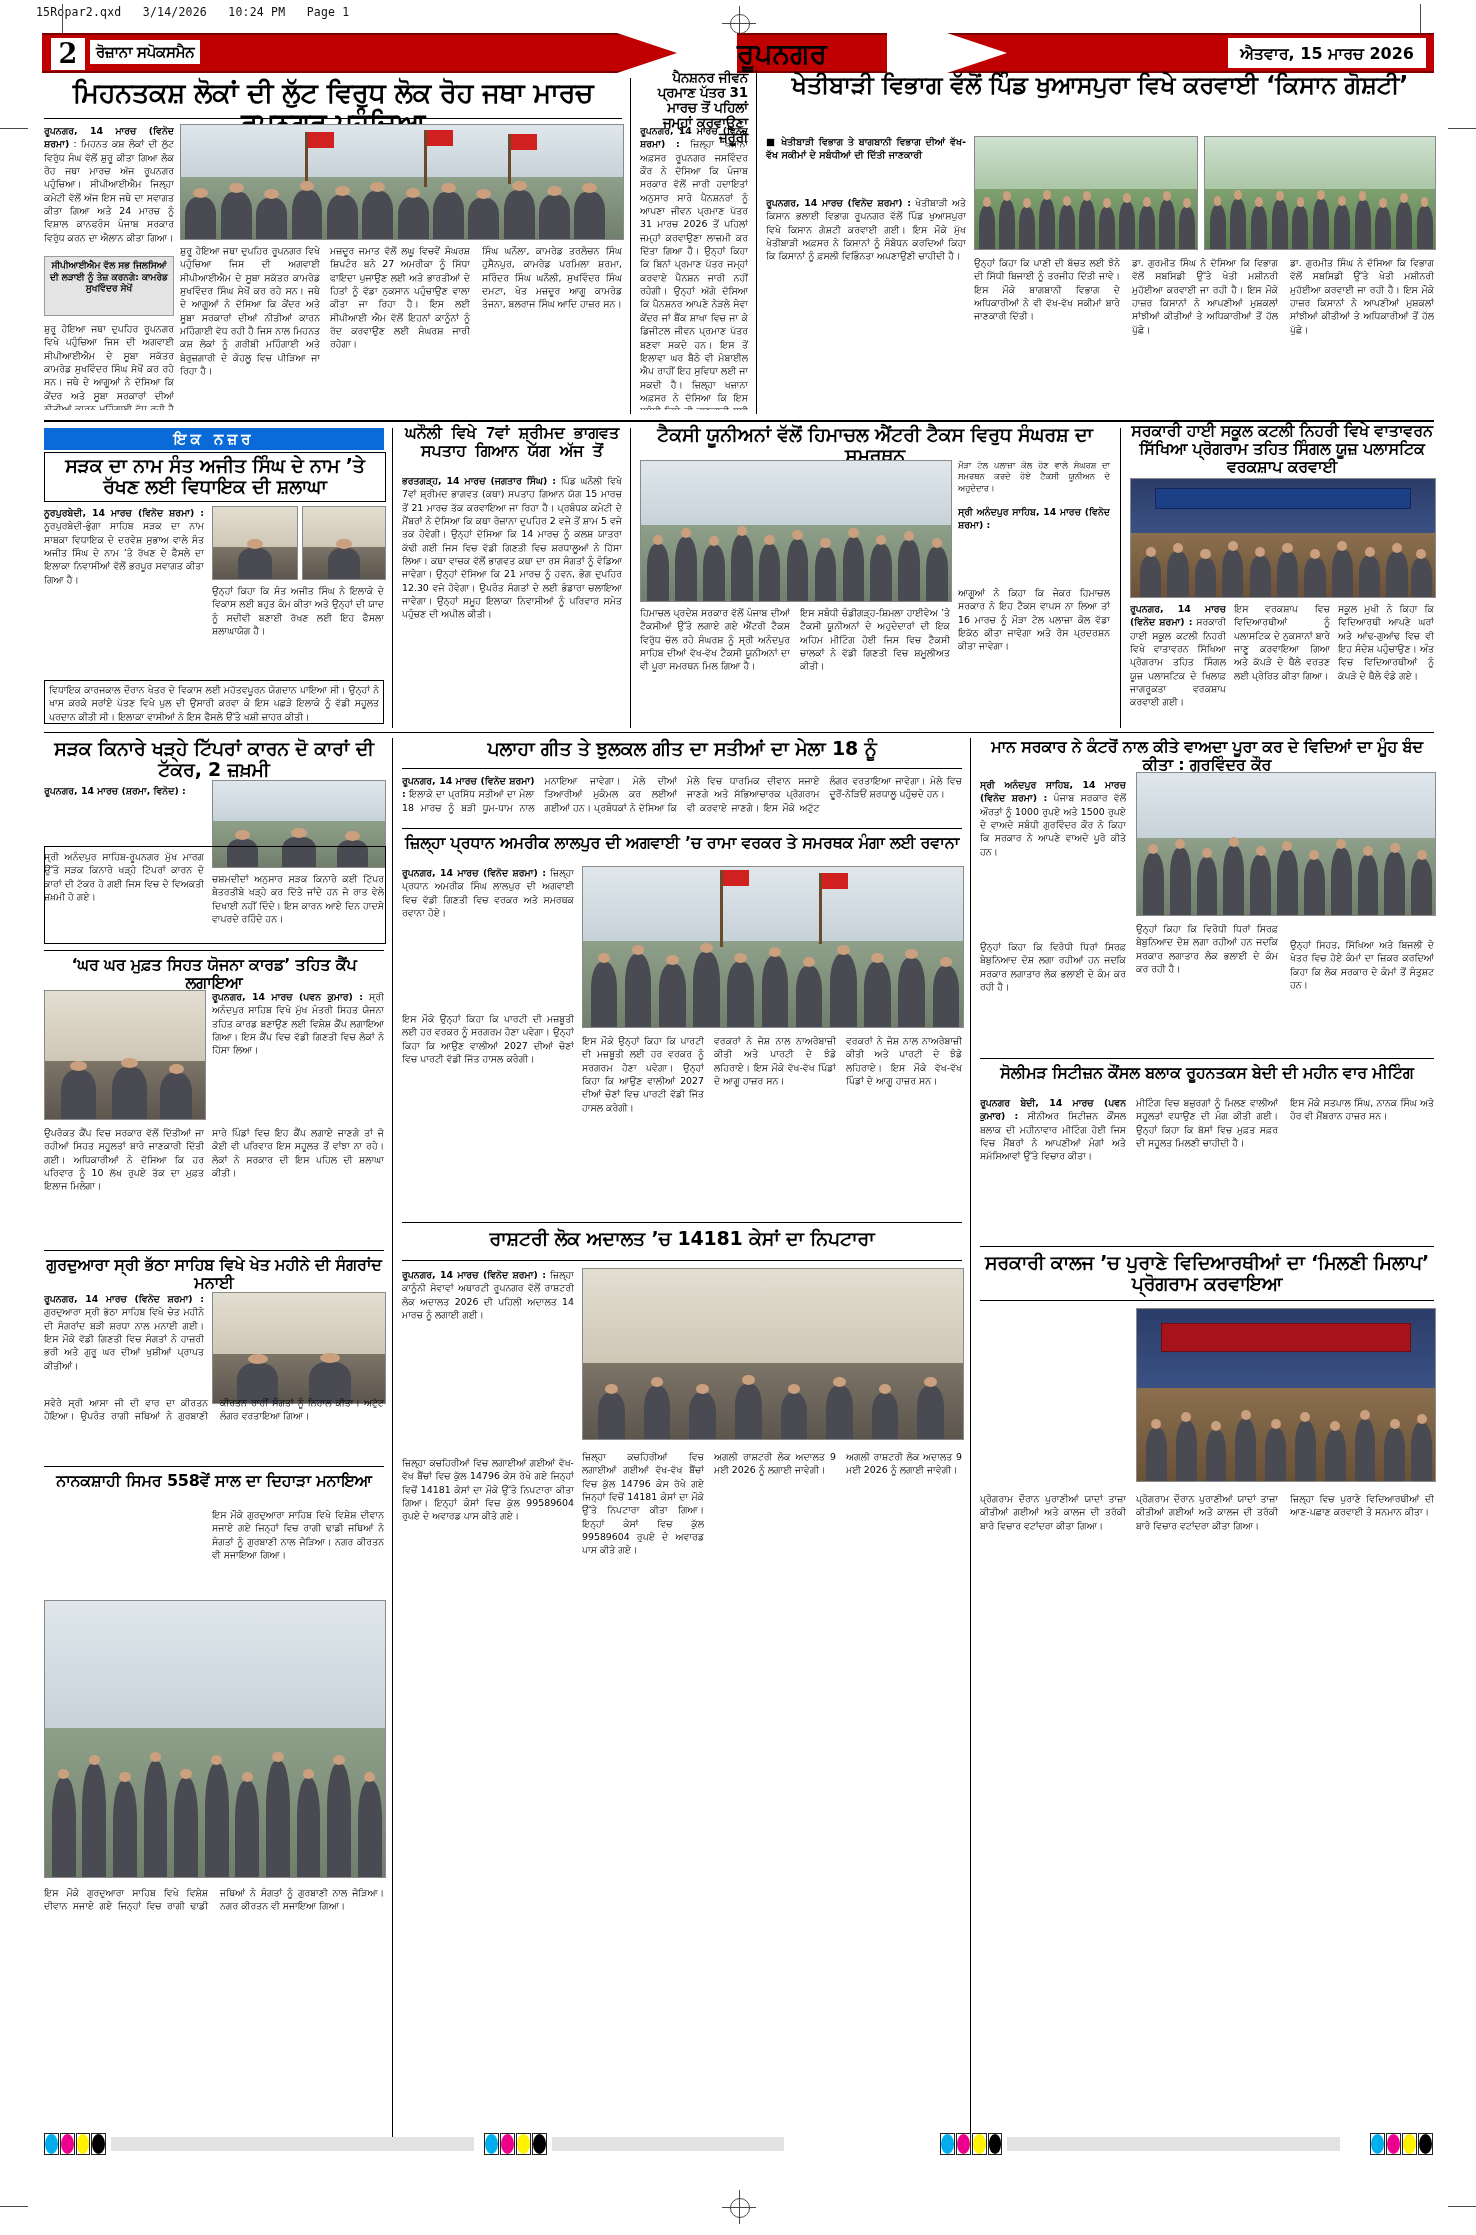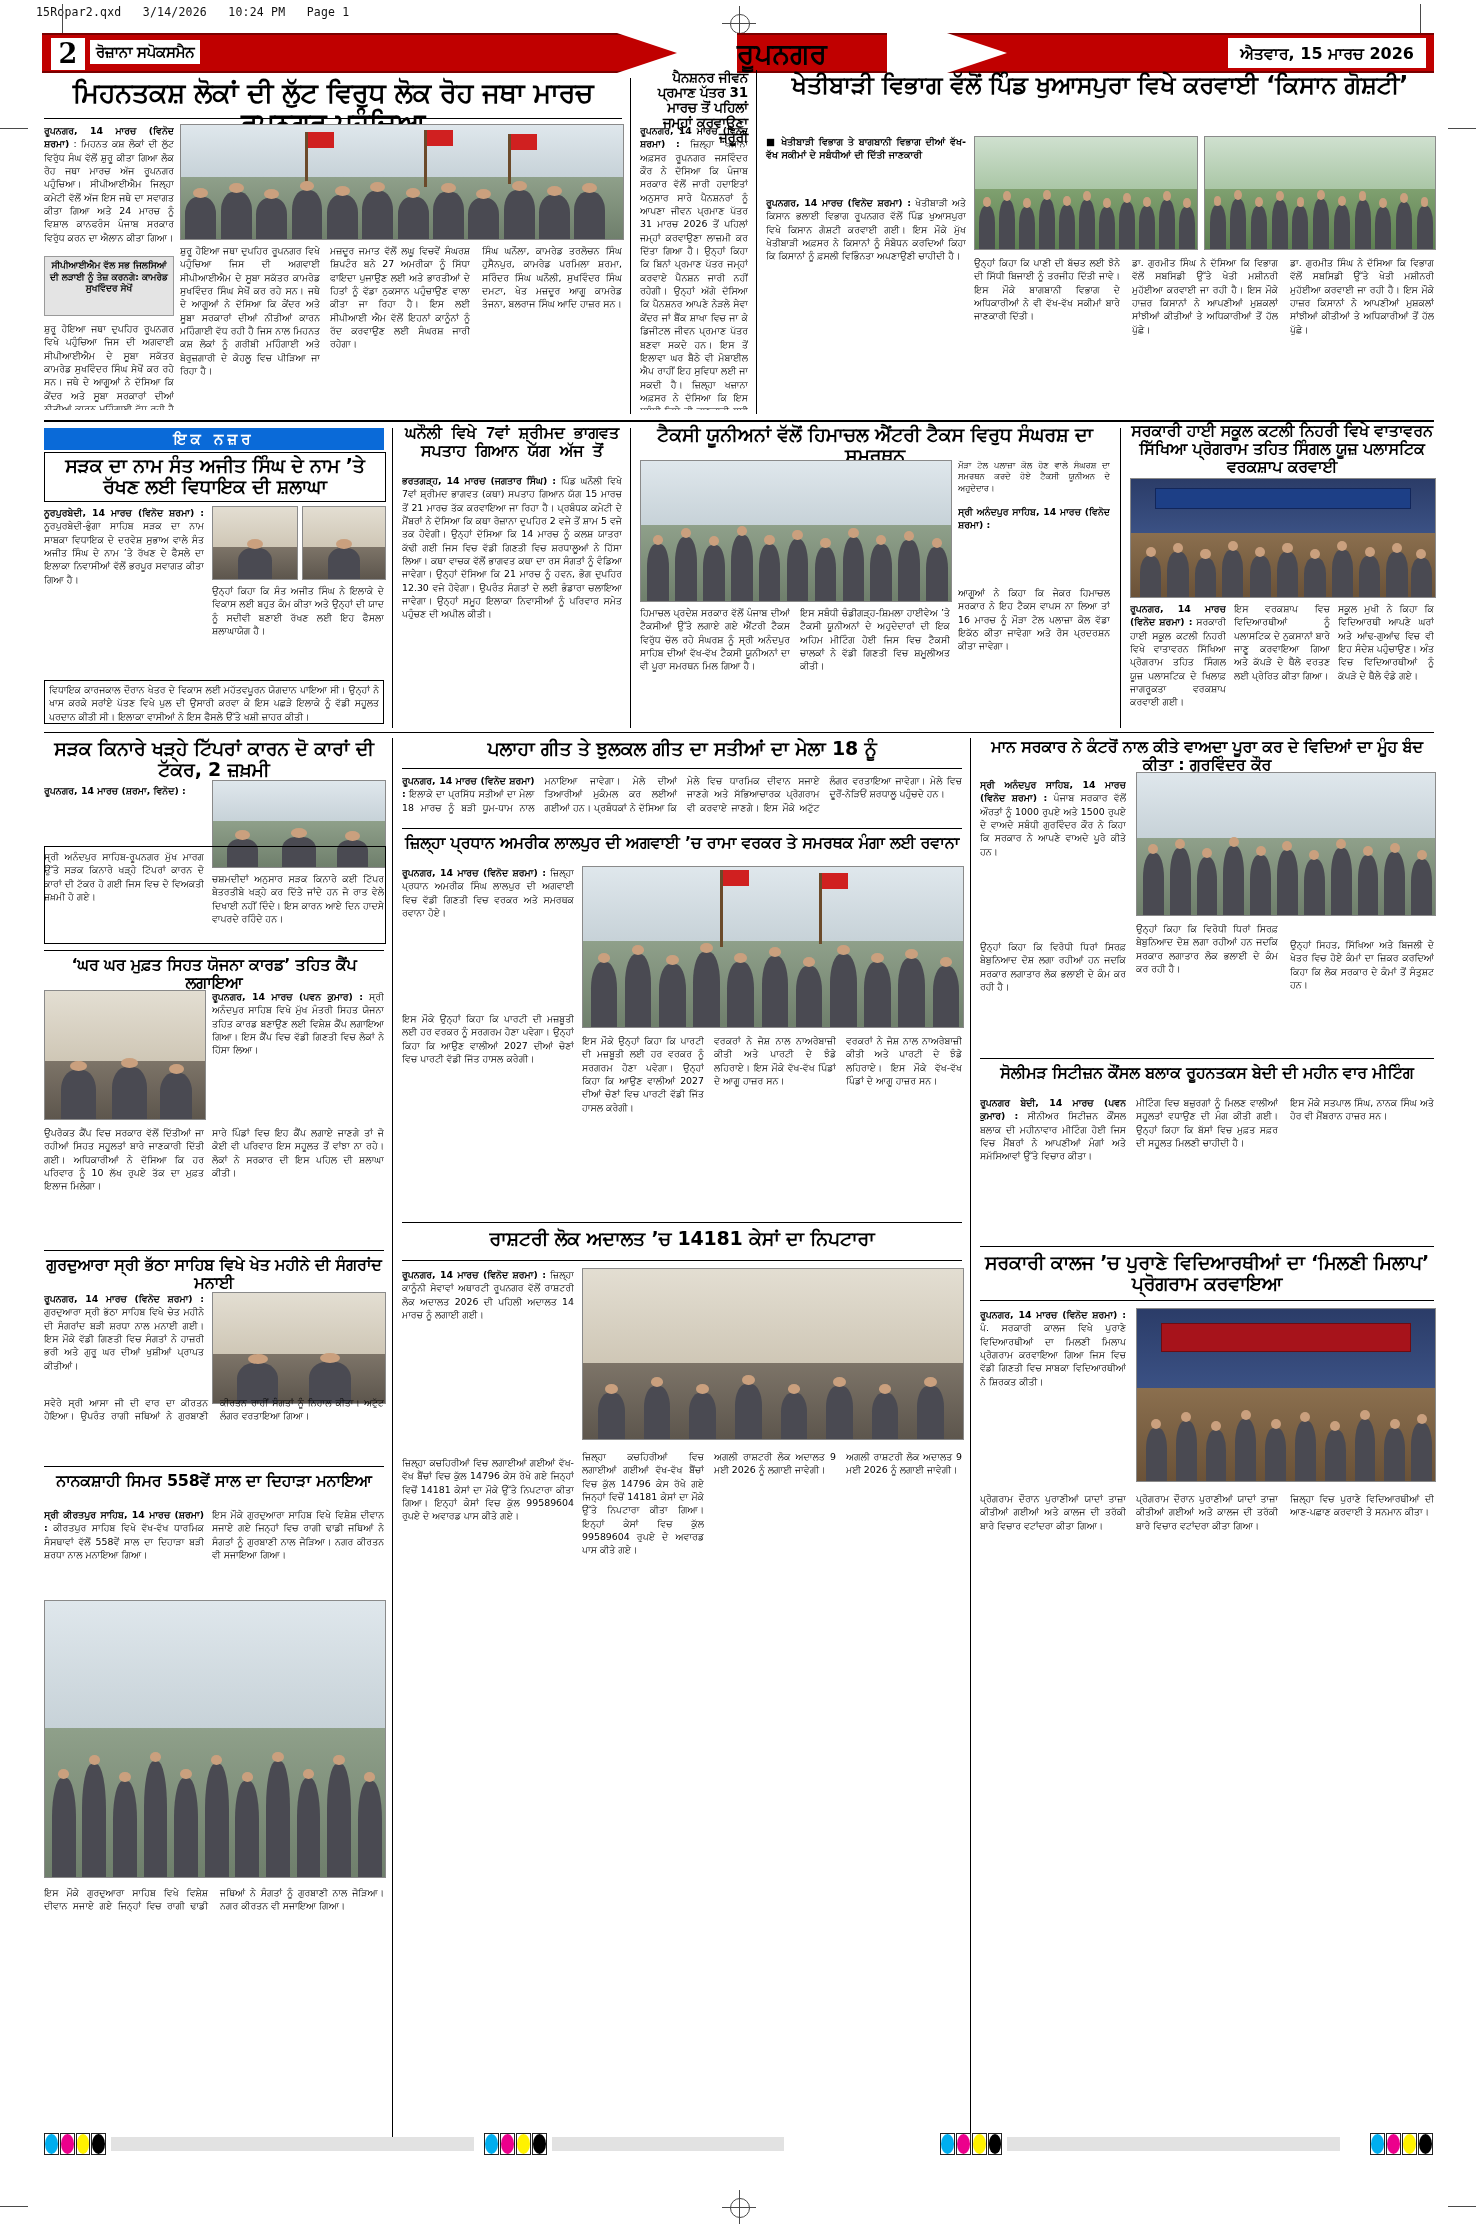--- a/index.html
+++ b/index.html
@@ -419,26 +419,20 @@
       </div>
   </div>
   <div class="col" style="left:44px;top:1396px;width:340px;height:60px;">
     <div class="body-txt" style="height:58px;column-count:2;column-gap:12px;">ਸਵੇਰੇ ਸ੍ਰੀ ਆਸਾ ਜੀ ਦੀ ਵਾਰ ਦਾ ਕੀਰਤਨ ਹੋਇਆ। ਉਪਰੰਤ ਰਾਗੀ ਜਥਿਆਂ ਨੇ ਗੁਰਬਾਣੀ ਕੀਰਤਨ ਰਾਹੀਂ ਸੰਗਤਾਂ ਨੂੰ ਨਿਹਾਲ ਕੀਤਾ। ਅਟੁੱਟ ਲੰਗਰ ਵਰਤਾਇਆ ਗਿਆ।</div>
   </div>
 
   <div class="hrule" style="left:44px;top:1466px;width:340px;"></div>
   <div class="col" style="left:44px;top:1472px;width:340px;">
     <div class="hl hl-sm">ਨਾਨਕਸ਼ਾਹੀ ਸਿਮਰ 558ਵੇਂ ਸਾਲ ਦਾ ਦਿਹਾੜਾ ਮਨਾਇਆ</div>
   </div>
-  <div class="col" style="left:44px;top:1508px;width:160px;height:84px;">
-    <div class="body-txt" style="height:82px;">
-      <span class="lead">ਸ੍ਰੀ ਕੀਰਤਪੁਰ ਸਾਹਿਬ, 14 ਮਾਰਚ (ਸ਼ਰਮਾ) :</span>
-      <span>ਕੀਰਤਪੁਰ ਸਾਹਿਬ ਵਿਖੇ ਵੱਖ-ਵੱਖ ਧਾਰਮਿਕ ਸੰਸਥਾਵਾਂ ਵੱਲੋਂ 558ਵੇਂ ਸਾਲ ਦਾ ਦਿਹਾੜਾ ਬੜੀ ਸ਼ਰਧਾ ਨਾਲ ਮਨਾਇਆ ਗਿਆ।</span>
-    </div>
-  </div>
   <div class="photo" style="position:absolute;left:44px;top:1600px;width:340px;height:276px;">
     <div class="sky"></div>
       <div class="ground"></div>
     <div class="crowd">
       <i style="left:2%;height:58%"></i>
         <i style="left:11%;height:66%"></i>
         <i style="left:20%;height:56%"></i>
       <i style="left:29%;height:68%"></i>
         <i style="left:38%;height:58%"></i>
         <i style="left:47%;height:66%"></i>
@@ -619,26 +613,20 @@
         <i style="left:23%;height:48%"></i>
       <i style="left:33%;height:58%"></i>
         <i style="left:43%;height:50%"></i>
         <i style="left:53%;height:56%"></i>
       <i style="left:63%;height:48%"></i>
         <i style="left:73%;height:58%"></i>
         <i style="left:83%;height:50%"></i>
       <i style="left:92%;height:54%"></i>
     </div>
   </div>
-  <div class="col" style="left:980px;top:1308px;width:146px;height:176px;">
-    <div class="body-txt" style="height:174px;">
-      <span class="lead">ਰੂਪਨਗਰ, 14 ਮਾਰਚ (ਵਿਨੋਦ ਸ਼ਰਮਾ) :</span>
-      <span>ਪੰ. ਸਰਕਾਰੀ ਕਾਲਜ ਵਿਖੇ ਪੁਰਾਣੇ ਵਿਦਿਆਰਥੀਆਂ ਦਾ ਮਿਲਣੀ ਮਿਲਾਪ ਪ੍ਰੋਗਰਾਮ ਕਰਵਾਇਆ ਗਿਆ ਜਿਸ ਵਿਚ ਵੱਡੀ ਗਿਣਤੀ ਵਿਚ ਸਾਬਕਾ ਵਿਦਿਆਰਥੀਆਂ ਨੇ ਸ਼ਿਰਕਤ ਕੀਤੀ।</span>
-    </div>
-  </div>
   <div class="col" style="left:980px;top:1492px;width:146px;height:624px;">
     <div class="body-txt" style="height:622px;">ਪ੍ਰੋਗਰਾਮ ਦੌਰਾਨ ਪੁਰਾਣੀਆਂ ਯਾਦਾਂ ਤਾਜ਼ਾ ਕੀਤੀਆਂ ਗਈਆਂ ਅਤੇ ਕਾਲਜ ਦੀ ਤਰੱਕੀ ਬਾਰੇ ਵਿਚਾਰ ਵਟਾਂਦਰਾ ਕੀਤਾ ਗਿਆ।</div>
   </div>
   <div class="col" style="left:1136px;top:1492px;width:142px;height:624px;">
     <div class="body-txt" style="height:622px;">ਪ੍ਰੋਗਰਾਮ ਦੌਰਾਨ ਪੁਰਾਣੀਆਂ ਯਾਦਾਂ ਤਾਜ਼ਾ ਕੀਤੀਆਂ ਗਈਆਂ ਅਤੇ ਕਾਲਜ ਦੀ ਤਰੱਕੀ ਬਾਰੇ ਵਿਚਾਰ ਵਟਾਂਦਰਾ ਕੀਤਾ ਗਿਆ।</div>
   </div>
   <div class="col" style="left:1290px;top:1492px;width:144px;height:624px;">
     <div class="body-txt" style="height:622px;">ਜ਼ਿਲ੍ਹਾ ਵਿਚ ਪੁਰਾਣੇ ਵਿਦਿਆਰਥੀਆਂ ਦੀ ਆਣ-ਪਛਾਣ ਕਰਵਾਈ ਤੇ ਸਨਮਾਨ ਕੀਤਾ।</div>
   </div>
 

